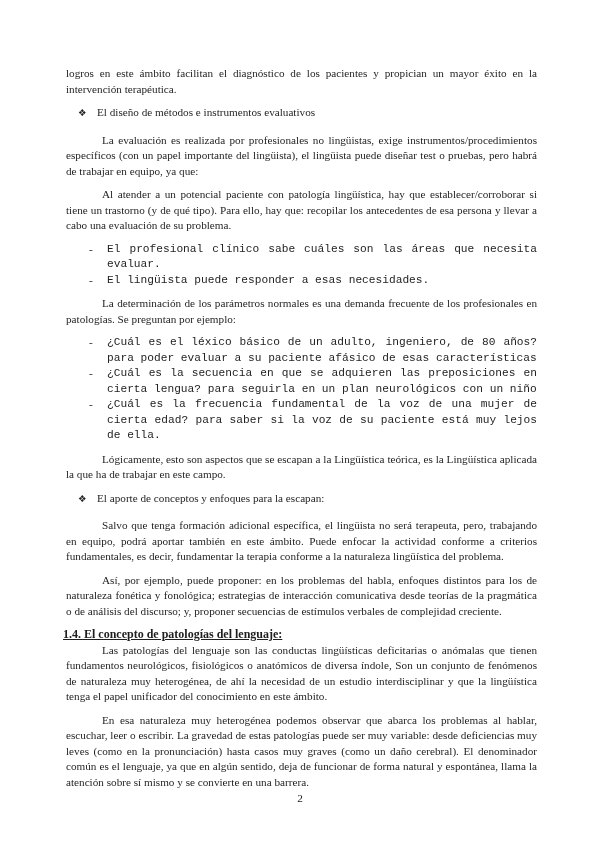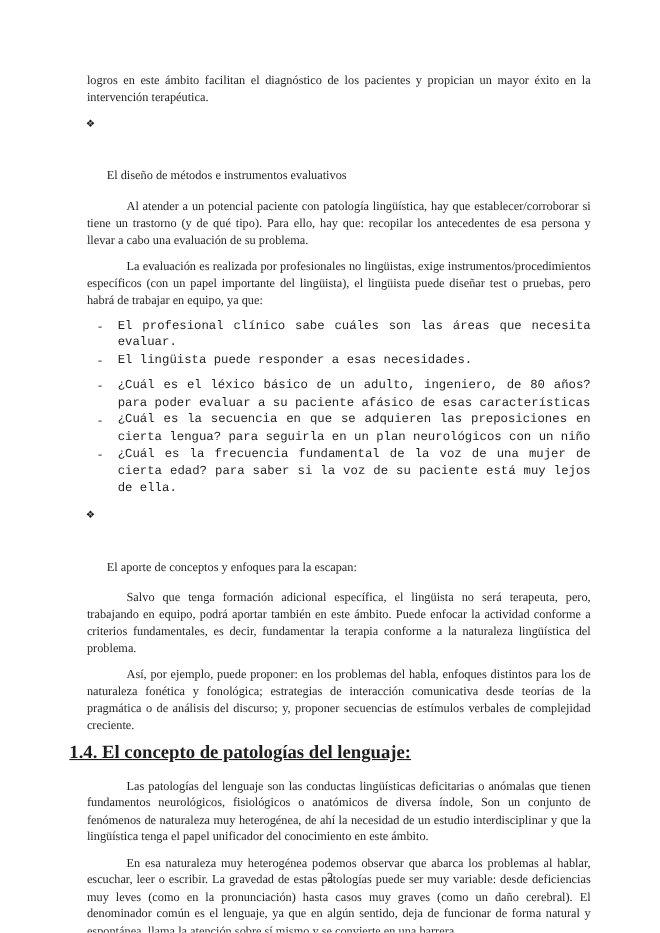--- a/index.html
+++ b/index.html
@@ -18,61 +18,60 @@
   }
   .content {
     position: absolute;
     top: 66px;
     left: 63px;
     width: 474px;
     font-size: 11.2px;
     line-height: 15.5px;
   }
   .para {
-    margin: 0 0 8px 16px;
+    margin: 0 0 8px 3px;
     text-align: justify;
   }
   .para.indent {
     text-indent: 36px;
   }
   .bullet-row {
     display: flex;
     margin: 4px 0 12px 0;
     align-items: flex-start;
   }
   .bullet-glyph {
     flex: 0 0 19px;
     margin-left: 15px;
     font-family: "DejaVu Sans", sans-serif;
     font-size: 9.5px;
     line-height: 15.5px;
   }
   .bullet-text {
     flex: 1;
-    margin-top: 48px;
   }
   .dash-list {
     margin: 0 0 8px 0;
   }
   .dash-row {
     display: flex;
     align-items: flex-start;
   }
   .dash-glyph {
     flex: 0 0 18px;
     margin-left: 26px;
   }
   .dash-text {
     flex: 1;
     text-align: justify;
     font-family: Liberation Mono, monospace;
   }
   .section-heading {
-    margin: 4px 0 16px 0;
-    font-size: 17px;
+    margin: 4px 0 0 0;
+    font-size: 12px;
     text-decoration: underline;
     text-align: left;
   }
   .page-number {
     position: absolute;
     bottom: 44px;
     left: 0;
     width: 100%;
     text-align: center;
     font-size: 11.2px;
@@ -84,51 +83,53 @@
 <div class="page">
   <div class="content">
 
     <p class="para">logros en este ámbito facilitan el diagnóstico de los pacientes y propician un mayor éxito en la intervención terapéutica.</p>
 
     <div class="bullet-row">
       <span class="bullet-glyph">❖</span>
       <span class="bullet-text">El diseño de métodos e instrumentos evaluativos</span>
     </div>
 
+    <p class="para indent">La evaluación es realizada por profesionales no lingüistas, exige instrumentos/procedimientos específicos (con un papel importante del lingüista), el lingüista puede diseñar test o pruebas, pero habrá de trabajar en equipo, ya que:</p>
+
     <p class="para indent">Al atender a un potencial paciente con patología lingüística, hay que establecer/corroborar si tiene un trastorno (y de qué tipo). Para ello, hay que: recopilar los antecedentes de esa persona y llevar a cabo una evaluación de su problema.</p>
-
-    <p class="para indent">La evaluación es realizada por profesionales no lingüistas, exige instrumentos/procedimientos específicos (con un papel importante del lingüista), el lingüista puede diseñar test o pruebas, pero habrá de trabajar en equipo, ya que:</p>
 
     <div class="dash-list">
       <div class="dash-row">
         <span class="dash-glyph">-</span>
         <span class="dash-text">El profesional clínico sabe cuáles son las áreas que necesita evaluar.</span>
       </div>
       <div class="dash-row">
         <span class="dash-glyph">-</span>
         <span class="dash-text">El lingüista puede responder a esas necesidades.</span>
       </div>
     </div>
 
+    <p class="para indent">La determinación de los parámetros normales es una demanda frecuente de los profesionales en patologías. Se preguntan por ejemplo:</p>
 
     <div class="dash-list">
       <div class="dash-row">
         <span class="dash-glyph">-</span>
         <span class="dash-text">¿Cuál es el léxico básico de un adulto, ingeniero, de 80 años? para poder evaluar a su paciente afásico de esas características</span>
       </div>
       <div class="dash-row">
         <span class="dash-glyph">-</span>
         <span class="dash-text">¿Cuál es la secuencia en que se adquieren las preposiciones en cierta lengua? para seguirla en un plan neurológicos con un niño</span>
       </div>
       <div class="dash-row">
         <span class="dash-glyph">-</span>
         <span class="dash-text">¿Cuál es la frecuencia fundamental de la voz de una mujer de cierta edad? para saber si la voz de su paciente está muy lejos de ella.</span>
       </div>
     </div>
 
+    <p class="para indent">Lógicamente, esto son aspectos que se escapan a la Lingüística teórica, es la Lingüística aplicada la que ha de trabajar en este campo.</p>
 
     <div class="bullet-row">
       <span class="bullet-glyph">❖</span>
       <span class="bullet-text">El aporte de conceptos y enfoques para la escapan:</span>
     </div>
 
     <p class="para indent">Salvo que tenga formación adicional específica, el lingüista no será terapeuta, pero, trabajando en equipo, podrá aportar también en este ámbito. Puede enfocar la actividad conforme a criterios fundamentales, es decir, fundamentar la terapia conforme a la naturaleza lingüística del problema.</p>
 
     <p class="para indent">Así, por ejemplo, puede proponer: en los problemas del habla, enfoques distintos para los de naturaleza fonética y fonológica; estrategias de interacción comunicativa desde teorías de la pragmática o de análisis del discurso; y, proponer secuencias de estímulos verbales de complejidad creciente.</p>
 

